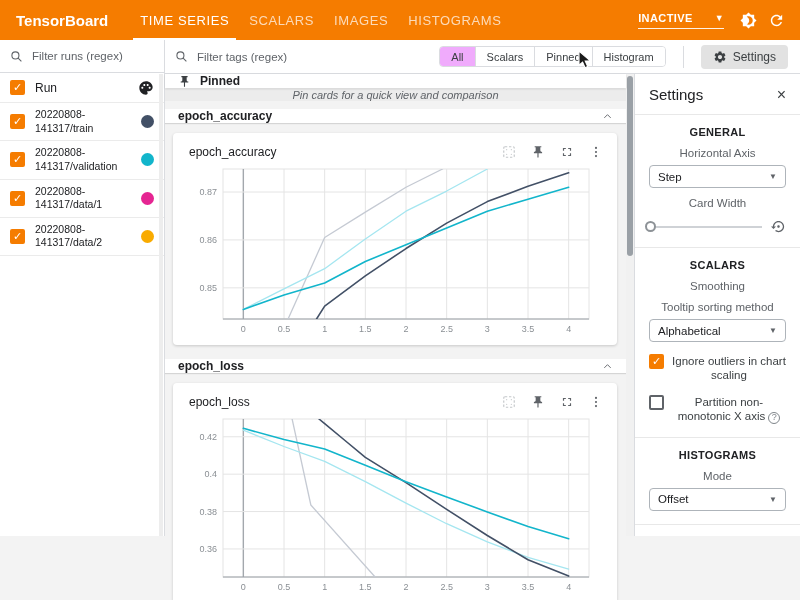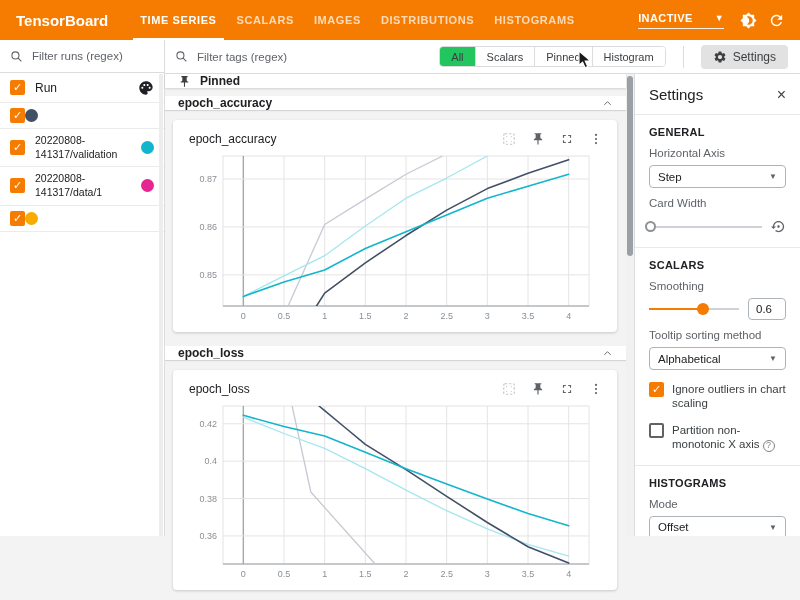--- a/index.html
+++ b/index.html
@@ -4,21 +4,21 @@
 <style>
   * { margin:0; padding:0; box-sizing:border-box; }
   html,body { width:800px; height:600px; overflow:hidden; }
   .app { width:800px; height:600px; position:relative; overflow:hidden;
          font-family:"Liberation Sans", sans-serif; background:#f3f3f3; color:#202124; }
 
   
   .header { height:40px; background:#f57c00; display:flex; align-items:stretch; color:#fff; }
   .logo { font-size:15px; font-weight:bold; padding:0 22px 0 16px; display:flex; align-items:center; }
   .tabs { display:flex; }
-  .tab { display:flex; align-items:center; padding:0 10px; font-size:11px; font-weight:bold;
+  .tab { display:flex; align-items:center; padding:0 10px; font-size:13px; font-weight:normal;
          letter-spacing:.6px; color:rgba(255,255,255,.72); position:relative; cursor:pointer; white-space:nowrap; }
   .tab.active { color:#fff; }
   .tab.active::after { content:""; position:absolute; left:3px; right:3px; bottom:0; height:2px; background:#fff; }
   .header-right { margin-left:auto; display:flex; align-items:center; padding-right:10px; }
   .run-select { display:flex; flex-direction:column; margin-right:10px; cursor:pointer; }
   .run-select-inner { display:flex; align-items:center; gap:22px; font-size:11px; font-weight:bold; letter-spacing:.4px; }
   .run-select .underline { height:1px; background:rgba(255,255,255,.9); margin-top:4px; }
   .hicon { width:28px; height:28px; display:flex; align-items:center; justify-content:center; cursor:pointer; }
   .hicon svg { width:17px; height:17px; fill:#fff; }
 
@@ -43,21 +43,21 @@
   .palette svg { width:16px; height:16px; fill:#202124; display:block; }
   .side-scroll { position:absolute; right:1px; top:34px; bottom:0; width:4px; background:#ededed; }
 
   
   .right { flex:1; display:flex; flex-direction:column; min-width:0; }
   .topbar { height:34px; background:#fff; border-bottom:1px solid #dadce0; display:flex; align-items:center; padding:0 10px; gap:9px; }
   .topbar .spacer { flex:1; }
   .chips { display:flex; border:1px solid #dadce0; border-radius:4px; overflow:hidden; height:21px; }
   .chip { padding:0 11px; font-size:11px; color:#3c4043; display:flex; align-items:center; border-right:1px solid #dadce0; cursor:pointer; background:#fff; white-space:nowrap; }
   .chip:last-child { border-right:none; }
-  .chip.selected { background:#22c55e; }
+  .chip.selected { background:#f0abfc; }
   .vdiv { width:1px; height:22px; background:#dadce0; margin:0 8px; }
   .settings-btn { height:24px; background:#e2e2e2; border-radius:4px; display:flex; align-items:center; gap:6px;
                   padding:0 12px; font-size:12px; color:#3c4043; cursor:pointer; margin-right:2px; white-space:nowrap; }
   .settings-btn svg { width:14px; height:14px; fill:#3c4043; }
 
   .content-row { flex:1; display:flex; min-height:0; }
   .cards-col { flex:1; display:flex; flex-direction:column; background:#f3f3f3; min-width:0; }
   .pinned-bar { height:28px; background:#fff; display:flex; align-items:center; gap:9px; padding:0 13px; box-shadow:0 1px 2px rgba(0,0,0,.14); position:relative; z-index:2; }
   .pin-ico svg { width:13px; height:13px; fill:#3c4043; display:block; }
   .pinned-title { font-size:12px; font-weight:bold; color:#202124; }
@@ -77,21 +77,21 @@
   .cicon svg { width:14px; height:14px; display:block; }
 
   .main-scrollbar { width:8px; background:#f1f1f1; position:relative; }
   .main-scrollbar .thumb { position:absolute; top:2px; left:1px; width:6px; height:180px; border-radius:3px; background:#9aa0a6; cursor:pointer; }
 
   
   .settings-panel { width:166px; background:#fff; border-left:1px solid #dadce0; font-size:12px; overflow:hidden; }
   .sp-head { display:flex; align-items:center; justify-content:space-between; padding:12px 14px 11px; }
   .sp-title { font-size:15px; color:#202124; }
   .close-x { font-size:16px; color:#3c4043; cursor:pointer; line-height:1; }
-  .sp-section { border-top:1px solid #e8e8e8; padding:11px 14px 13px; }
+  .sp-section { border-top:1px solid #e8e8e8; padding:11px 14px 13px;text-align:center; }
   .sp-sec-title { font-size:11px; font-weight:bold; color:#202124; letter-spacing:.3px; }
   .sp-label { font-size:11.5px; color:#5f6368; margin:9px 0 6px; }
   .dropdown { height:23px; border:1px solid #aeb4ba; border-radius:4px; display:flex; align-items:center;
               justify-content:space-between; padding:0 8px; font-size:11.5px; color:#202124; cursor:pointer; }
   .caret { font-size:8px; color:#5f6368; }
   .slider-row { display:flex; align-items:center; gap:9px; margin:10px 0 0; }
   .slider { position:relative; flex:1; height:12px; cursor:pointer; }
   .slider .track { position:absolute; top:5px; left:0; right:0; height:2px; background:#cfd2d6; }
   .slider .fill { position:absolute; top:5px; left:0; height:2px; background:#f57c00; }
   .slider .sthumb { position:absolute; top:0; width:12px; height:12px; border-radius:50%; background:#f57c00; }
@@ -111,21 +111,20 @@
 <body>
 
 <div class="app">
 
   <div class="header">
     <div class="logo">TensorBoard</div>
     <div class="tabs">
       <div class="tab active">TIME SERIES</div>
       <div class="tab">SCALARS</div>
       <div class="tab">IMAGES</div>
-      <div class="tab">DISTRIBUTIONS</div>
       <div class="tab">HISTOGRAMS</div>
     </div>
     <div class="header-right">
       <div class="run-select">
         <div class="run-select-inner">
           <span>INACTIVE</span>
           <span class="caret" style="color:#fff;font-size:9px">▼</span>
         </div>
         <div class="underline"></div>
       </div>
@@ -164,40 +163,42 @@
           <svg viewBox="0 0 24 24">
               <path d="M12 2C6.49 2 2 6.49 2 12s4.49 10 10 10c1.38 0 2.5-1.12 2.5-2.5 0-.61-.23-1.2-.64-1.67-.08-.1-.13-.21-.13-.33 0-.28.22-.5.5-.5H16c3.31 0 6-2.69 6-6 0-4.96-4.49-9-10-9zm5.5 11c-.83 0-1.5-.67-1.5-1.5s.67-1.5 1.5-1.5 1.5.67 1.5 1.5-.67 1.5-1.5 1.5zm-3-4c-.83 0-1.5-.67-1.5-1.5S13.67 6 14.5 6s1.5.67 1.5 1.5S15.33 9 14.5 9zM5 11.5c0-.83.67-1.5 1.5-1.5s1.5.67 1.5 1.5S7.33 13 6.5 13 5 12.33 5 11.5zm6-4c0 .83-.67 1.5-1.5 1.5S8 8.33 8 7.5 8.67 6 9.5 6s1.5.67 1.5 1.5z"></path>
             </svg>
         </span>
       </div>
 
       <div class="run-row">
         <span class="cb checked">
             <span class="tick">✓</span>
           </span>
+        <span class="run-label">20220808-141317/train</span>
         <span class="dot" style="background: rgb(66, 80, 102);"></span>
       </div>
       <div class="run-row">
         <span class="cb checked">
             <span class="tick">✓</span>
           </span>
         <span class="run-label">20220808-141317/validation</span>
         <span class="dot" style="background: rgb(18, 181, 203);"></span>
       </div>
       <div class="run-row">
         <span class="cb checked">
             <span class="tick">✓</span>
           </span>
         <span class="run-label">20220808-141317/data/1</span>
         <span class="dot" style="background: rgb(229, 37, 146);"></span>
       </div>
       <div class="run-row">
         <span class="cb checked">
             <span class="tick">✓</span>
           </span>
+        <span class="run-label">20220808-141317/data/2</span>
         <span class="dot" style="background: rgb(249, 171, 0);"></span>
       </div>
       <div class="side-scroll"></div>
     </div>
 
     <div class="right">
 
       <div class="topbar">
         <span class="sicon">
           <svg viewBox="0 0 24 24">
@@ -226,20 +227,21 @@
 
         <div class="cards-col">
           <div class="pinned-bar">
             <span class="pin-ico">
               <svg viewBox="0 0 24 24">
                   <path d="M16 9V4h1c.55 0 1-.45 1-1s-.45-1-1-1H7c-.55 0-1 .45-1 1s.45 1 1 1h1v5c0 1.66-1.34 3-3 3v2h5.97v7l1 1 1-1v-7H19v-2c-1.66 0-3-1.34-3-3z"></path>
                 </svg>
             </span>
             <span class="pinned-title">Pinned</span>
           </div>
+          <div class="hint-strip">Pin cards for a quick view and comparison</div>
 
           <div class="section-bar first">
             <span class="section-title">epoch_accuracy</span>
             <span class="chev">
               <svg viewBox="0 0 24 24">
                   <polyline points="5 15 12 8 19 15"></polyline>
                 </svg>
             </span>
           </div>
           <div class="card">
@@ -422,28 +424,20 @@
                 <svg viewBox="0 0 24 24">
                     <path d="M14 12c0-1.1-.9-2-2-2s-2 .9-2 2 .9 2 2 2 2-.9 2-2zm-2-9c-4.97 0-9 4.03-9 9H0l4 4 4-4H5c0-3.87 3.13-7 7-7s7 3.13 7 7-3.13 7-7 7c-1.51 0-2.91-.49-4.06-1.3l-1.42 1.44C8.04 20.3 9.94 21 12 21c4.97 0 9-4.03 9-9s-4.03-9-9-9z"></path>
                   </svg>
               </span>
             </div>
           </div>
 
           <div class="sp-section">
             <div class="sp-sec-title">SCALARS</div>
             <div class="sp-label">Smoothing</div>
-            <div class="slider-row" style="margin-top:4px">
-              <div class="slider">
-                <div class="track"></div>
-                  <div class="fill" style="width: 60%;"></div>
-                  <div class="sthumb" style="left: calc(60% - 6px);"></div>
-              </div>
-              <div class="value-box">0.6</div>
-            </div>
             <div class="sp-label">Tooltip sorting method</div>
             <div class="dropdown">
               <span>Alphabetical</span>
               <span class="caret">▼</span>
             </div>
             <div class="cb-row">
               <span class="cb checked">
                   <span class="tick">✓</span>
                 </span>
               <span>Ignore outliers in chart scaling</span>

